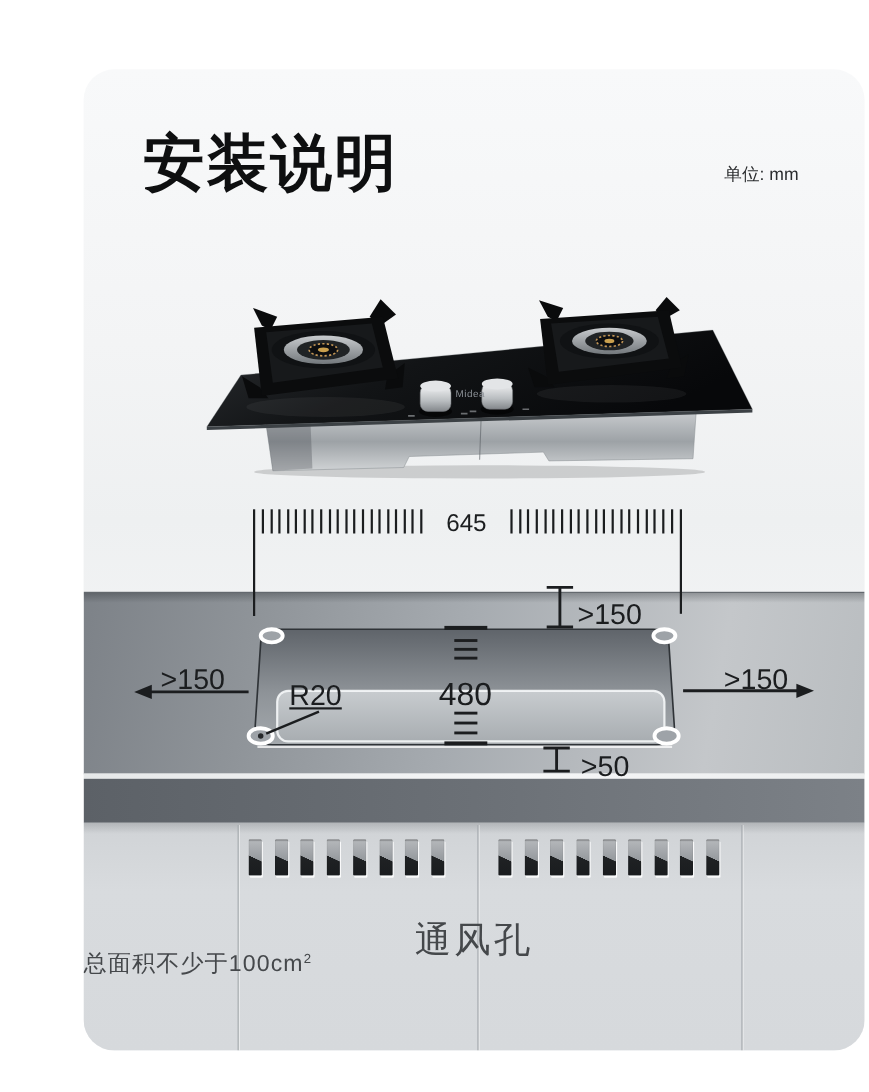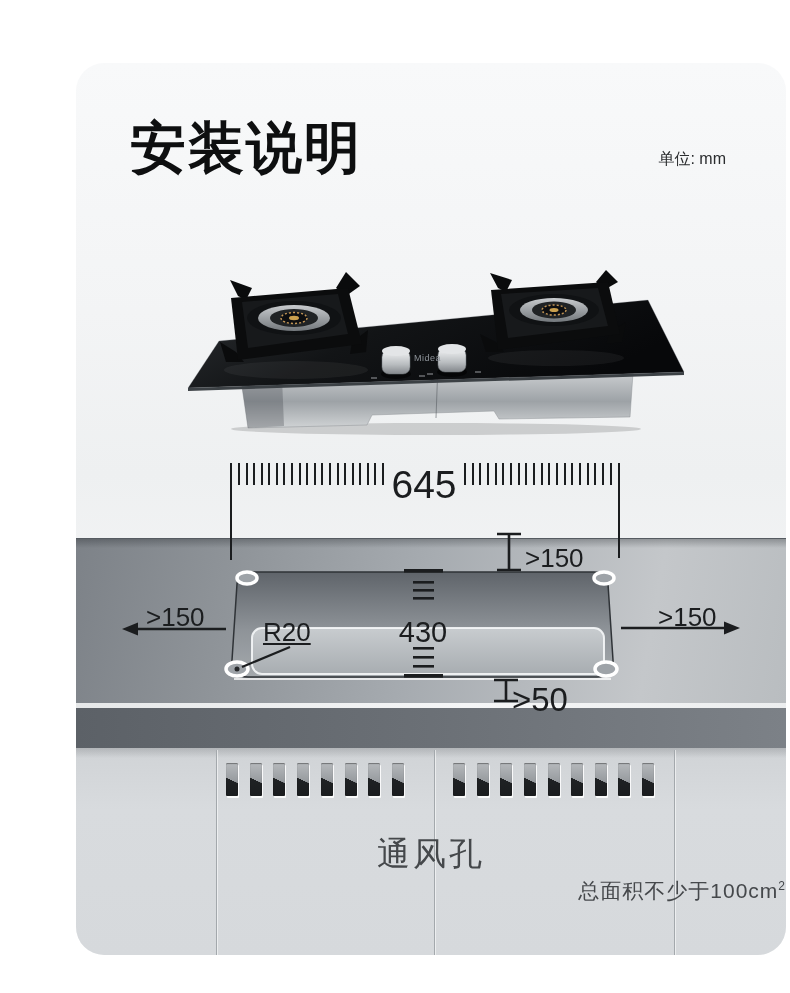--- a/index.html
+++ b/index.html
@@ -39,35 +39,35 @@
   #seam-1{left:140px;} #seam-2{left:358px;} #seam-3{left:598px;}
   .slots{position:absolute;top:15px;height:33px;display:flex;justify-content:space-between;}
   #slots-left{left:150px;width:178px;}
   #slots-right{left:377px;width:201px;}
   .slots i{display:block;width:12px;height:33px;border-radius:1px;
     background:linear-gradient(205deg,rgba(0,0,0,0) 52%,rgba(14,16,18,.88) 53%),
                linear-gradient(180deg,#b6b9bc 0%,#979b9f 55%,#70757a 100%);
     box-shadow:1px 2px 0 rgba(255,255,255,.85), inset 0 1px 1px rgba(0,0,0,.38);}
   .vent-title{position:absolute;left:0;width:100%;text-align:center;top:84px;font-size:33px;
     color:var(--label-gray);letter-spacing:3px;}
-  .vent-note{position:absolute;left:0;width:100%;text-align:right;top:129px;font-size:21px;
+  .vent-note{position:absolute;left:0;width:100%;text-align:left;top:114px;font-size:21px;
     color:var(--label-gray);letter-spacing:1px;}
   .vent-note sup{font-size:12px;}
   
   .anno-svg{position:absolute;left:0;top:395px;width:710px;height:300px;z-index:5;}
   .anno-svg .ink-line{stroke:var(--ink);fill:none;}
   .anno-svg .ink-fill{fill:var(--ink);stroke:none;}
   .dim{position:absolute;color:var(--ink);z-index:7;font-weight:400;}
-  #dim-645{left:308px;top:400px;width:80px;text-align:center;font-size:39px;}
+  #dim-645{left:308px;top:400px;width:80px;text-align:center;font-size:22px;}
   #clr-top{left:449px;top:480px;font-size:26px;}
   #clr-left{left:70px;top:539px;font-size:26px;}
   #clr-right{left:582px;top:539px;font-size:26px;}
   #lbl-r20{left:187px;top:554px;font-size:26px;text-decoration:underline;}
   #dim-340{left:307px;top:553px;width:80px;text-align:center;font-size:29px;}
-  #clr-front{left:436px;top:618px;font-size:33px;}
+  #clr-front{left:452px;top:618px;font-size:26px;}
 </style>
 </head>
 <body>
 
 <div class="page">
   <div class="card">
 
     <div class="title">安装说明</div>
     <div class="unit">单位: mm</div>
 
@@ -269,17 +269,17 @@
         <path class="ink-fill" d="M648,163.5 L664,170 L648,176.5 Z"></path>
       </g>
       <path class="ink-line" stroke-width="2.2" d="M214,189 L166,209"></path>
     </svg>
 
     <div class="dim" id="dim-645">645</div>
     <div class="dim" id="clr-top">&gt;150</div>
     <div class="dim" id="clr-left">&gt;150</div>
     <div class="dim" id="clr-right">&gt;150</div>
     <div class="dim" id="lbl-r20">R20</div>
-    <div class="dim" id="dim-340">430</div>
+    <div class="dim" id="dim-340">480</div>
     <div class="dim" id="clr-front">&gt;50</div>
 
   </div>
 </div>
 
 </body></html>

